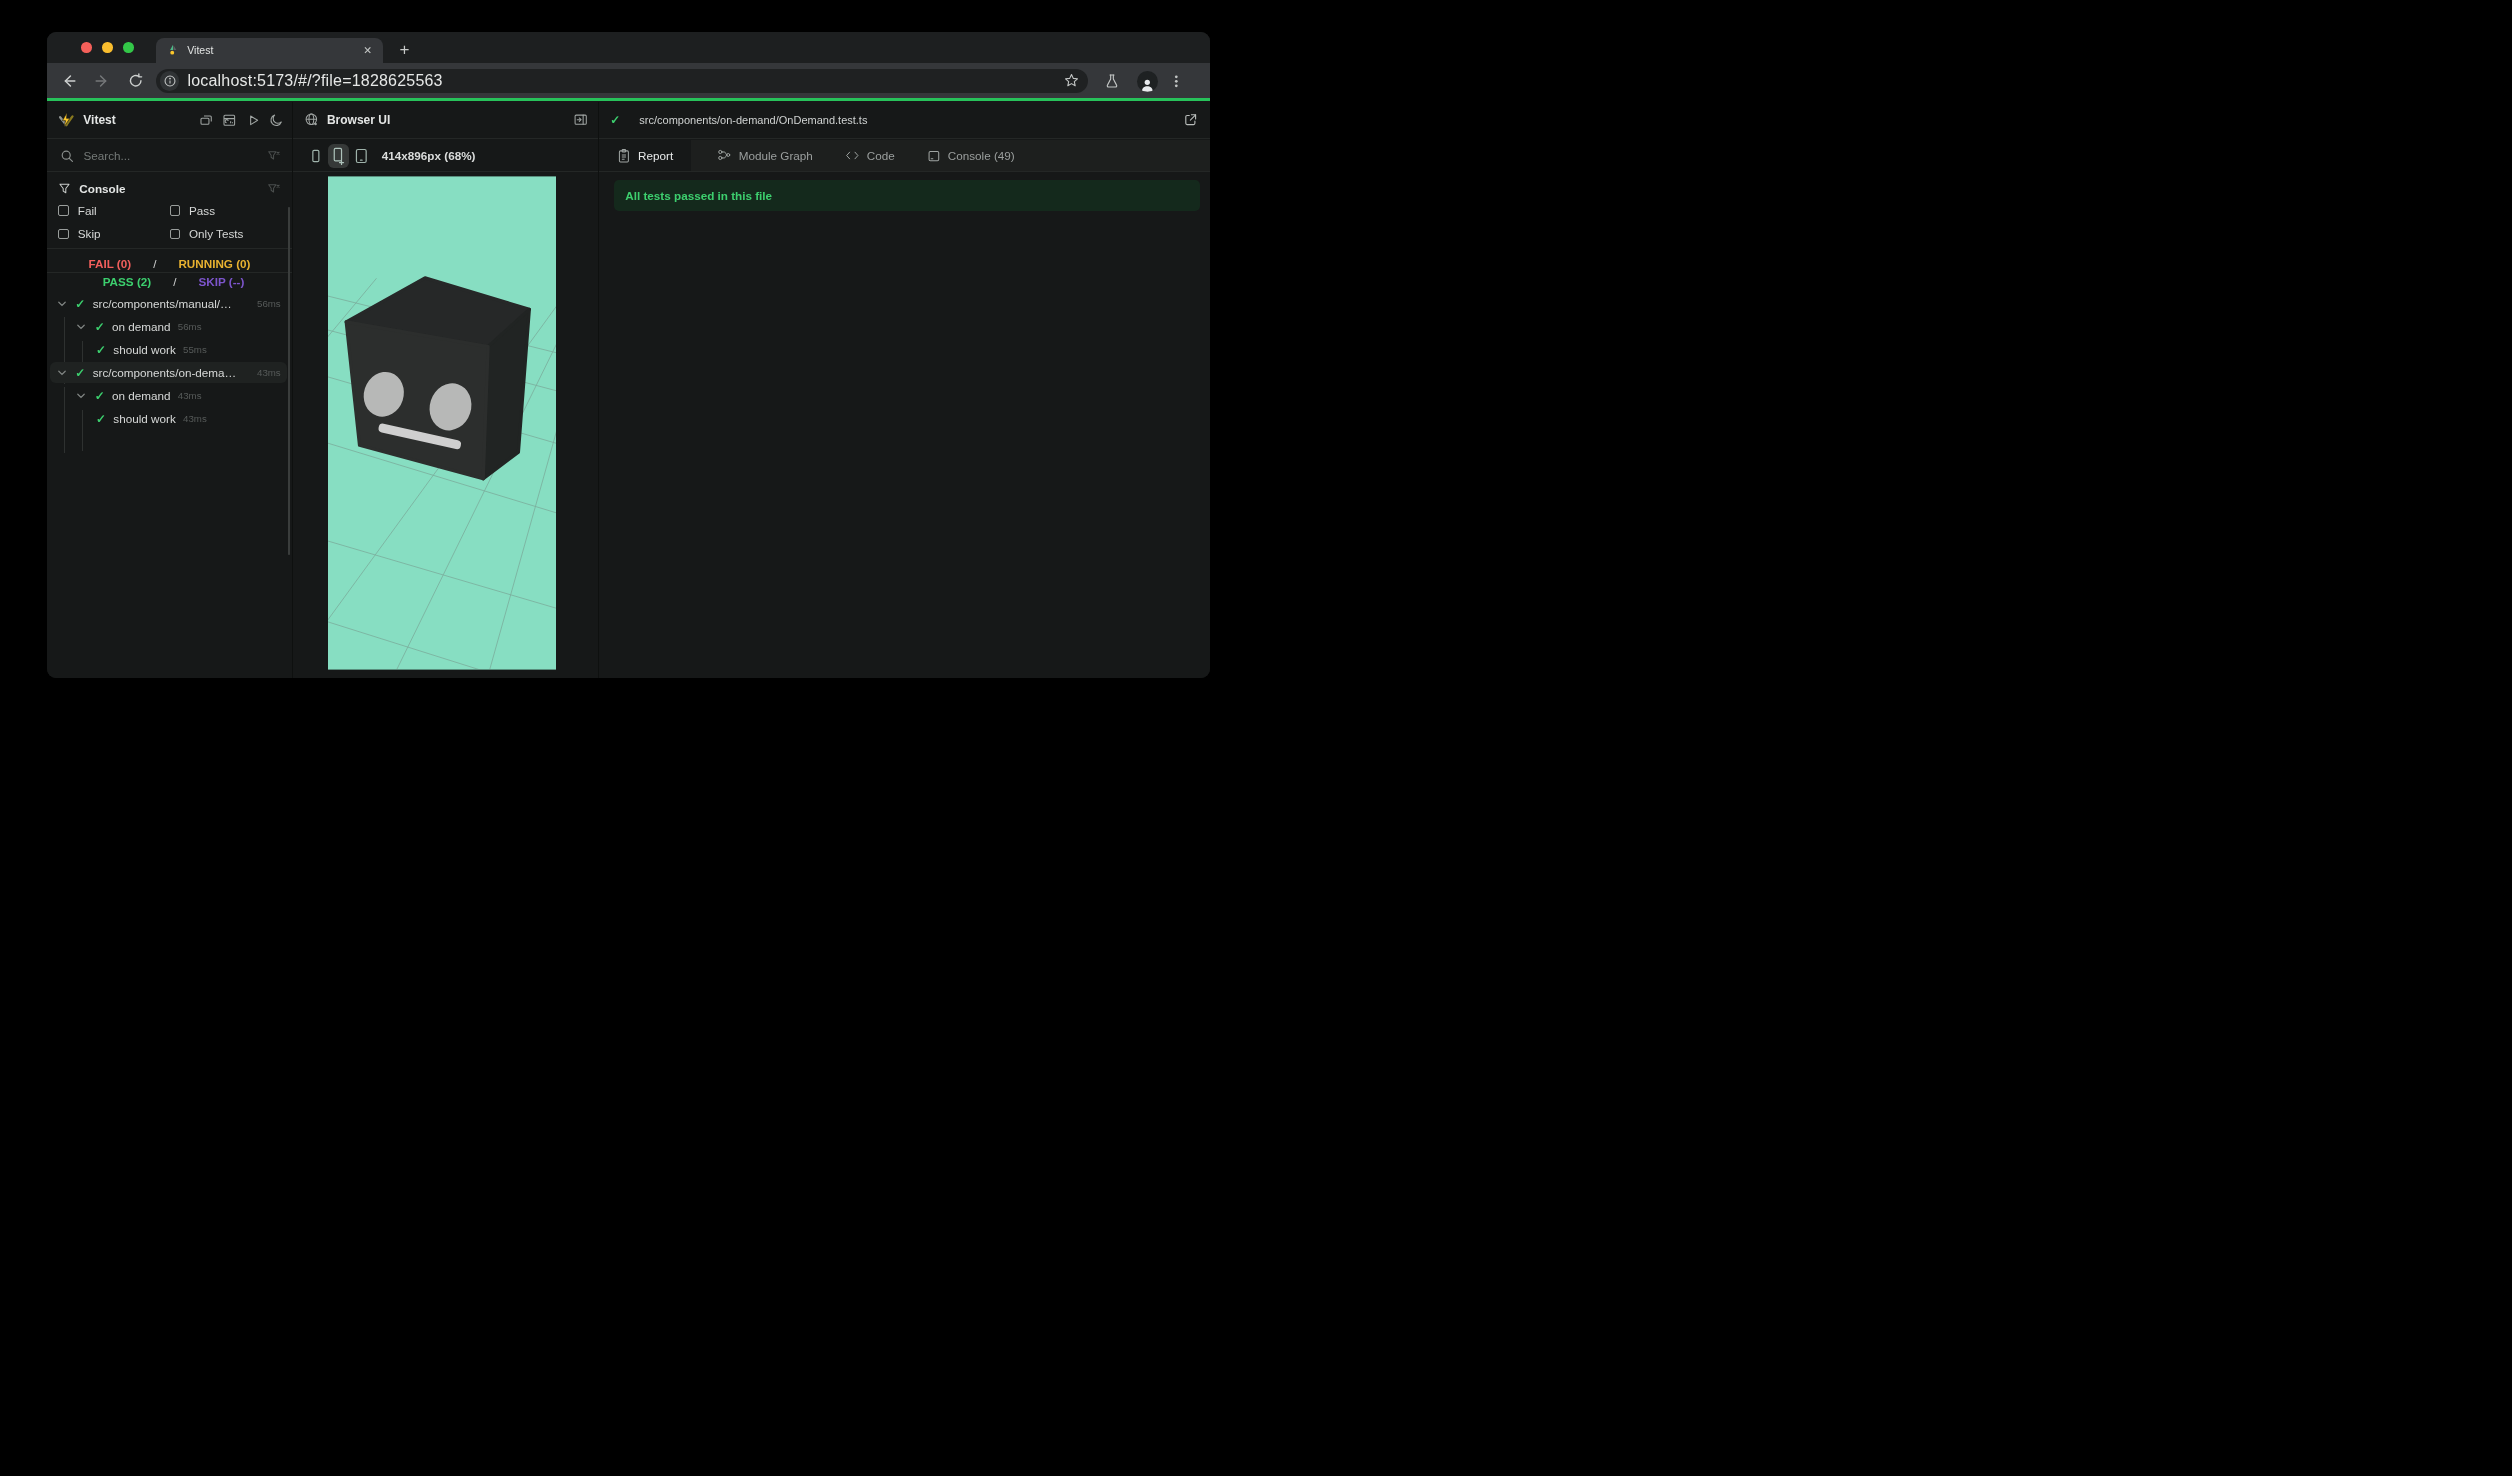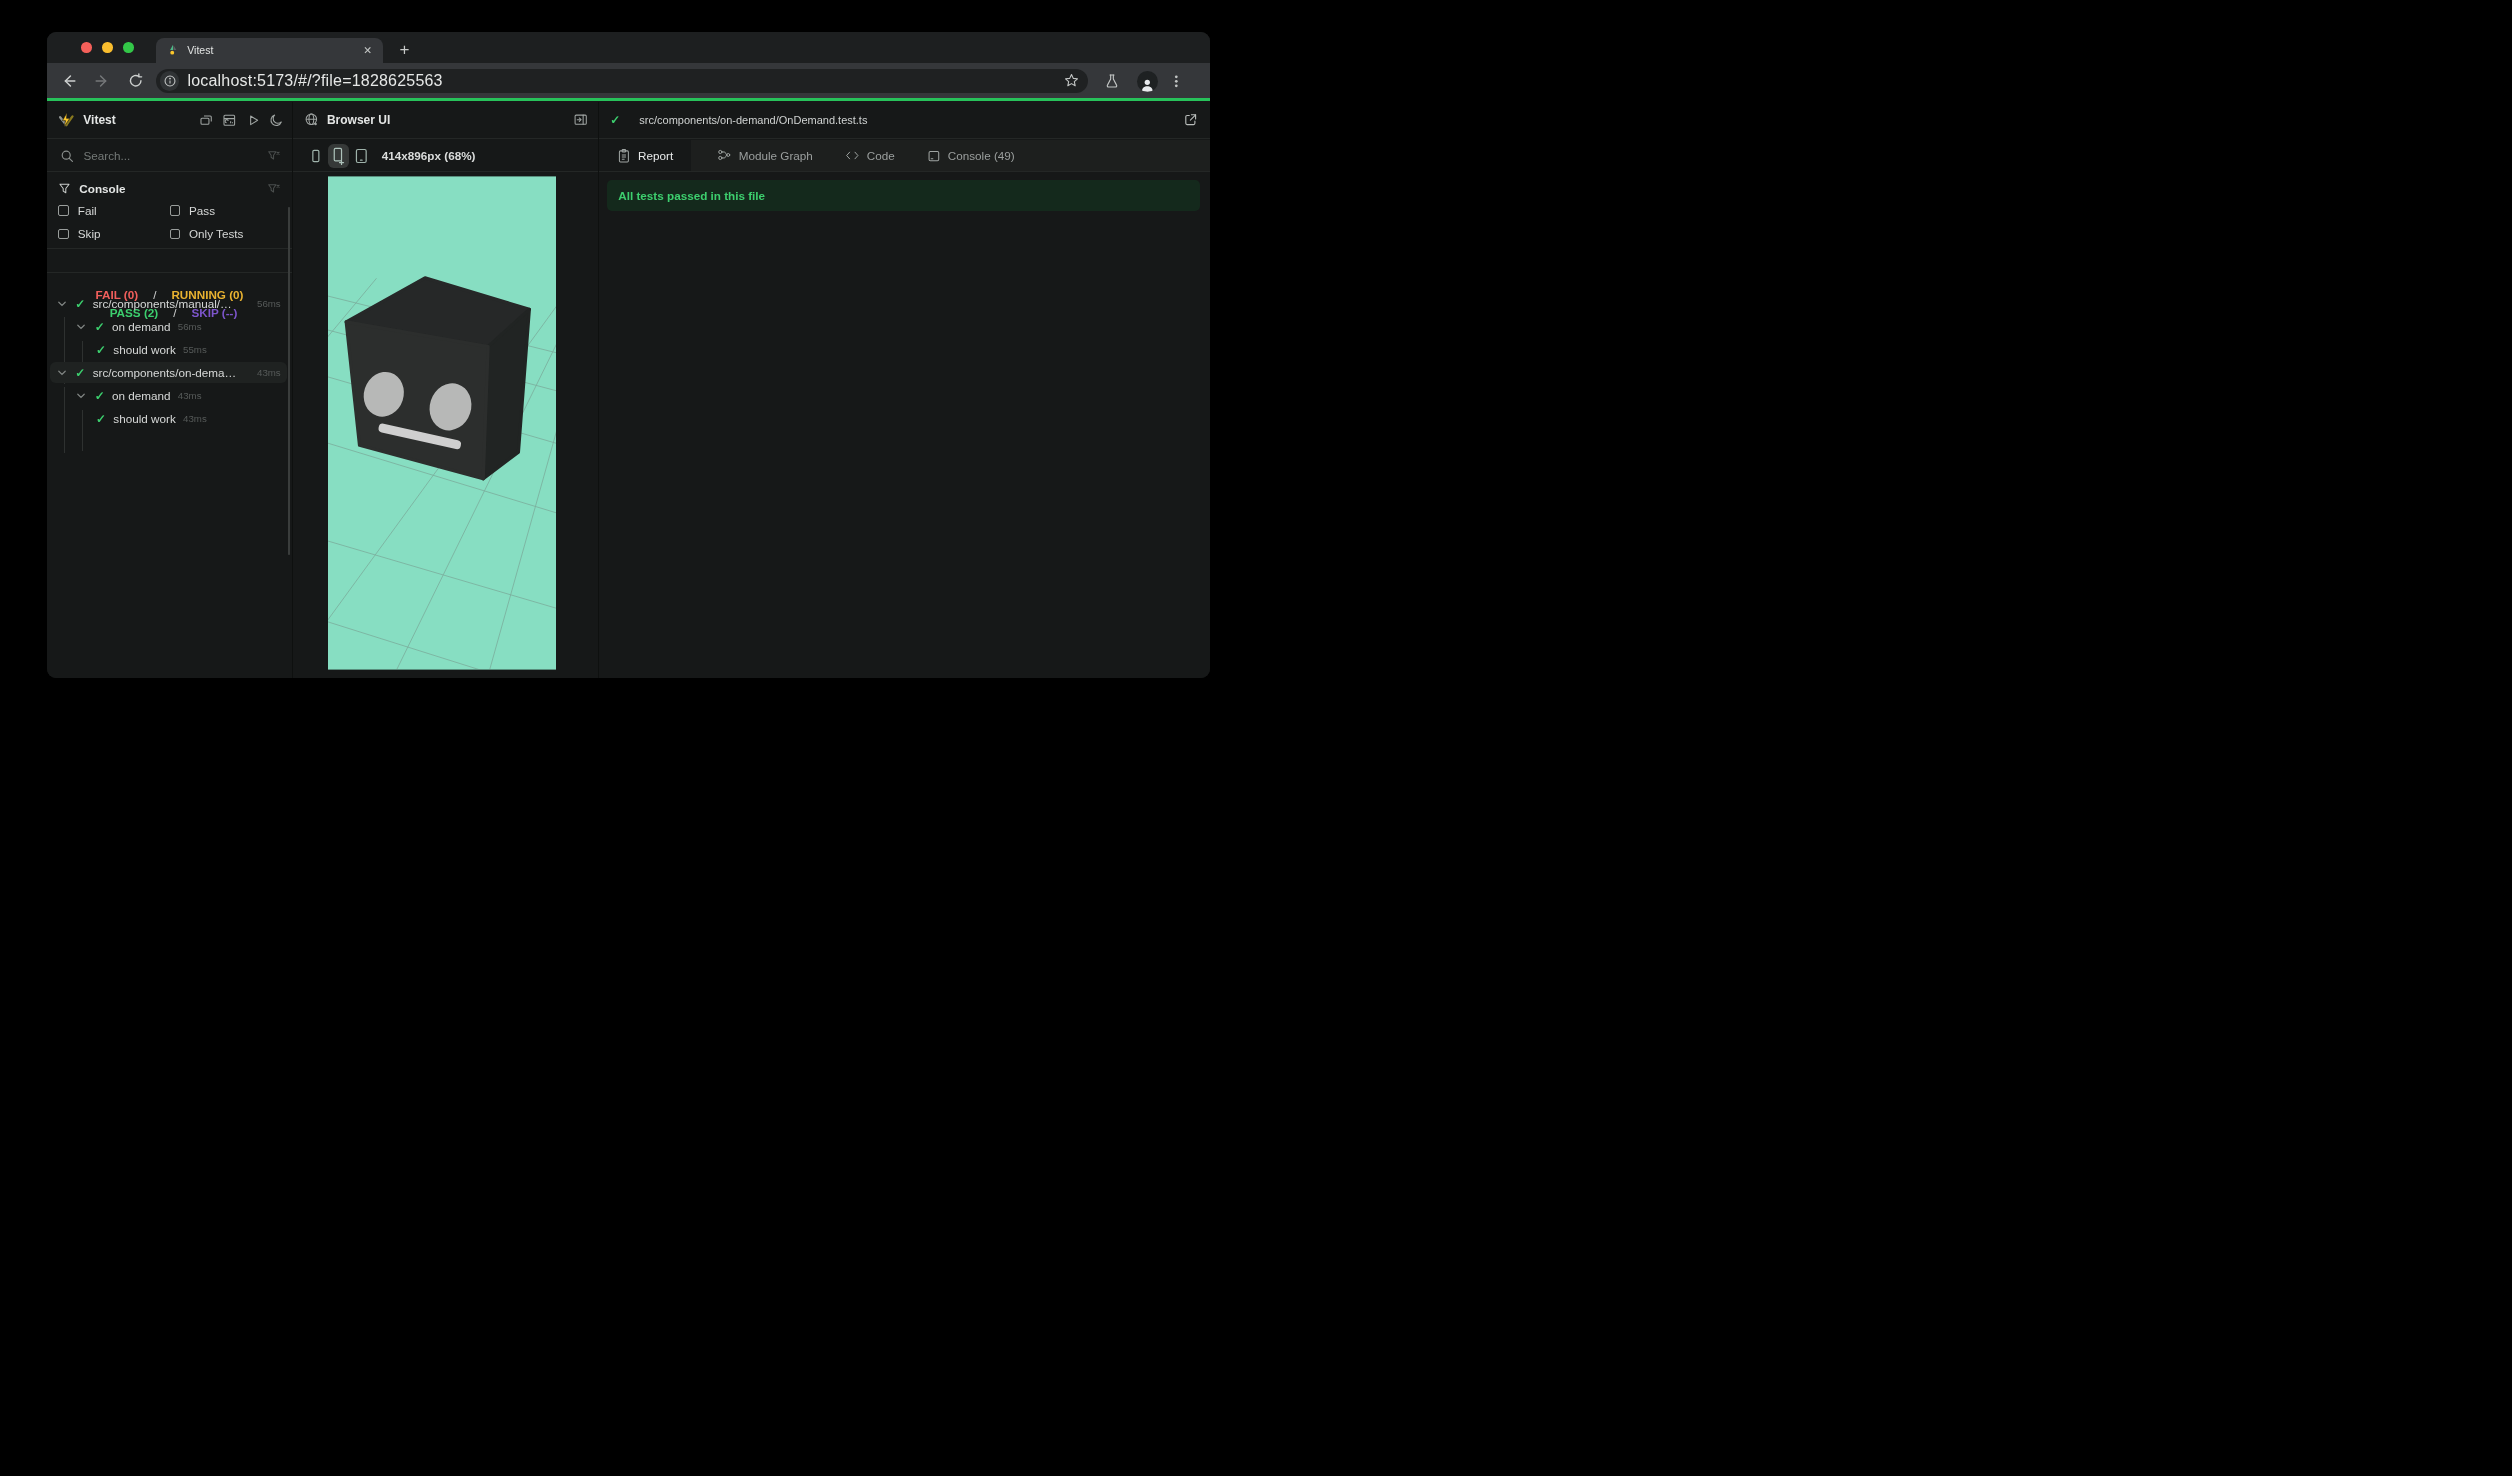--- a/index.html
+++ b/index.html
@@ -54,21 +54,21 @@
   .search-input::placeholder { color:#73787 6; color:#747977; }
   .funnel-x-dim { margin-left:auto; margin-right:11.3px; color:#4a4e4d; }
   .filterrow { position:absolute; left:0; top:76px; right:0; height:21px; display:flex; align-items:center; }
   .filterrow .ptitle { margin-left:8px; font-size:11.7px; }
   .cbgrid { position:absolute; left:11.3px; top:98px; right:11.3px; height:42px;
     display:grid; grid-template-columns:1fr 1fr; grid-auto-rows:21px; row-gap:2.4px; }
   .cb { display:flex; align-items:center; color:#d6d8d7; font-size:11.7px; }
   .cbbox { width:10.5px; height:10.5px; border:1.2px solid #9a9e9c; border-radius:2px; margin-right:9px; }
   .filter-sep { position:absolute; left:0; right:0; top:146px; border-top:0.8px solid #242726; }
   .statusrow { position:absolute; left:0; right:0; height:16px; display:flex; align-items:center;
-    justify-content:center; gap:15px; font-size:11.7px; font-weight:700;margin-top:31px; }
+    justify-content:center; gap:22px; font-size:11.7px; font-weight:700; }
   .st1 { top:153px; } .st2 { top:171px;padding-left:8px; }
   .status-sep2 { position:absolute; left:0; right:0; top:170px; border-top:0.8px solid #242726; }
   .st-sep { color:#d0d2d2; font-weight:400; }
 
   .tree { position:absolute; left:0; top:190px; right:0; }
   .trow { position:relative; height:23px; display:flex; align-items:center; }
   .trow.sel::before { content:""; position:absolute; left:3.2px; right:4.9px; top:0.8px; bottom:0.8px;
     background:#1f2221; border-radius:5.7px; }
   .trow>* { position:relative; }
   .chev { width:8px; height:5.7px; color:#82878 5; color:#808583; margin-top:1.6px; }
@@ -93,21 +93,21 @@
 
   
   .filecheck { color:#3ccf6e; font-size:12px; font-weight:700; margin-left:11.3px; }
   .filepath { color:#d0d3d2; font-size:11px; margin-left:19px; }
   .ext { margin-left:auto; margin-right:11.3px; color:#b9bdbb; }
   .tabsbar { position:absolute; left:0; top:38px; right:0; height:32px; background:#1d1f1e;
     border-bottom:0.8px solid #242726; display:flex; align-items:stretch; }
   .rtab { display:flex; align-items:center; gap:7.3px; padding:0 16px; color:#9b9f9e; font-size:11.7px; }
   .rtab.active { background:#161818; color:#e8eaea; padding:0 18px; }
   .rtab.mg { margin-left:9.7px; }
-  .banner { position:absolute; left:8px; right:9.7px; top:78px; height:31px; background:#14291c;
+  .banner { position:absolute; left:15px; right:9.7px; top:78px; height:31px; background:#14291c;
     border-radius:4.9px; display:flex; align-items:center; }
   .banner span { font-size:11.7px; font-weight:700; margin-left:11.3px; }
 
   svg { display:block; }
 </style>
 </head>
 <body>
 
 <div class="window">
 

